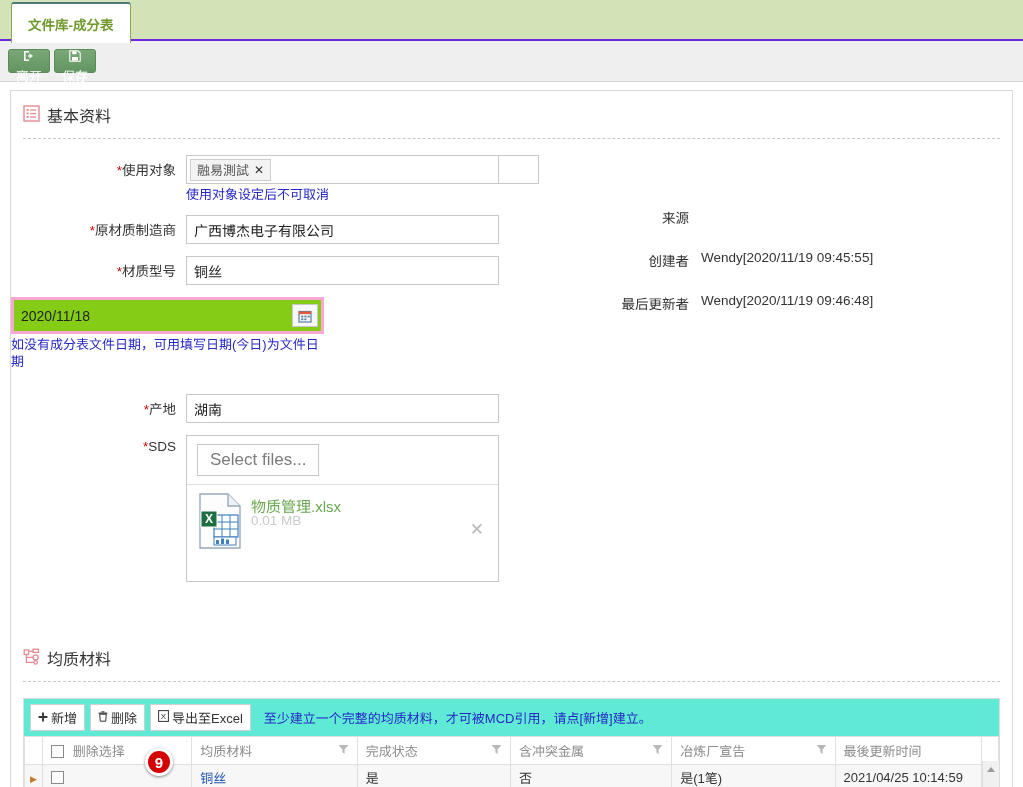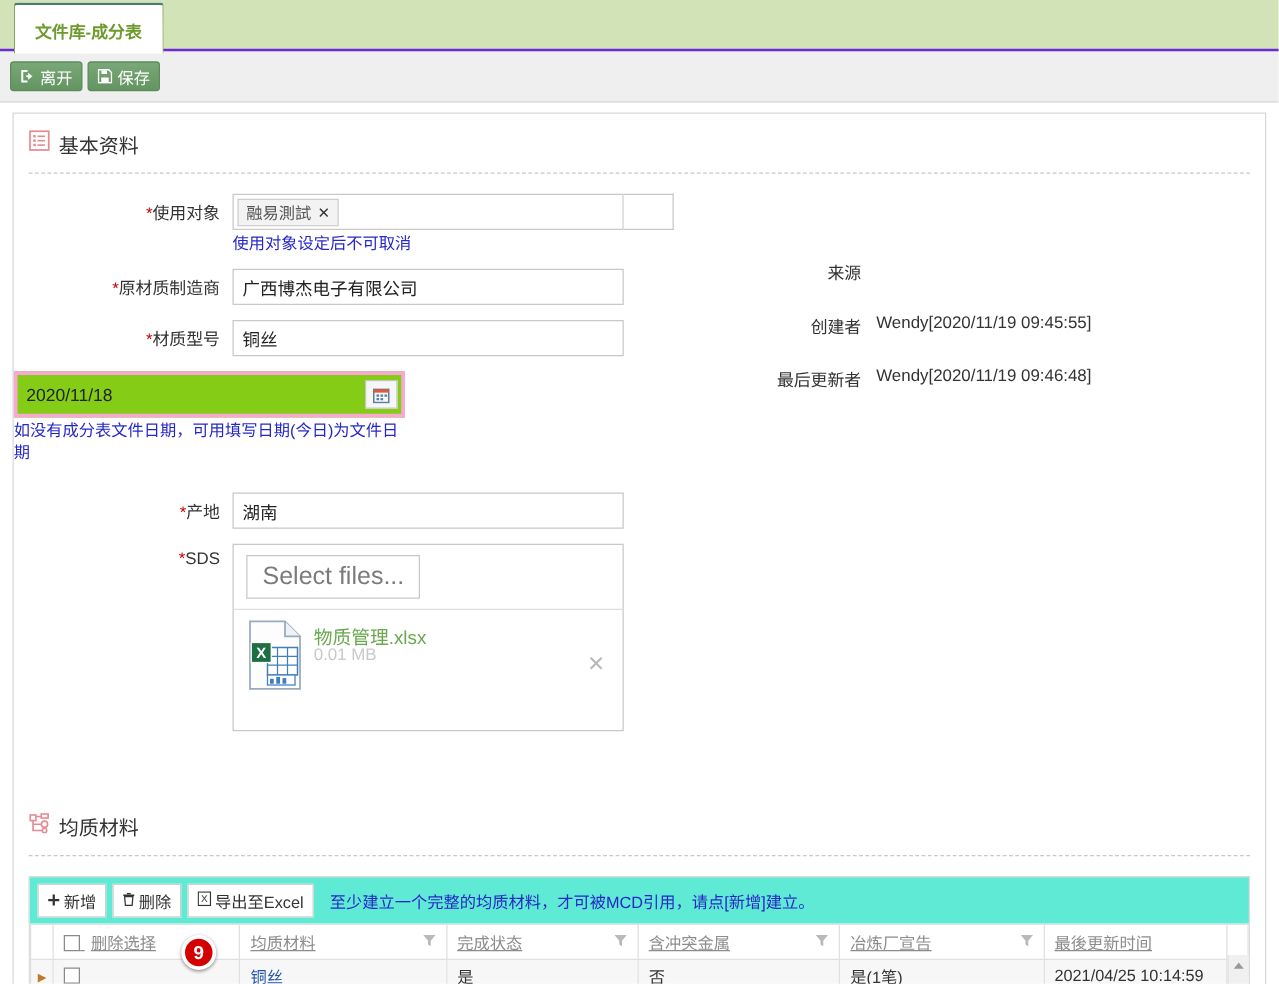--- a/index.html
+++ b/index.html
@@ -57,20 +57,21 @@
     height: 24px;
     padding: 0 7px;
     background: #6d9e6b;
     background-image: linear-gradient(#7aa878, #639461);
     border: 1px solid #5d8a5b;
     border-radius: 3px;
     color: #ffffff;
     font-size: 13px;
     cursor: pointer;
     white-space: nowrap;
+    flex-direction: column;
   }
   .cmdbtn svg { display: block; }
 
   
   .panel {
     margin: 8px 10px 0 10px;
     border: 1px solid #d9d9d9;
     background: #fff;
     height: 699px;
     overflow: hidden;
@@ -159,21 +160,21 @@
     display: flex; align-items: center; justify-content: center;
     cursor: pointer;
   }
 
   
   .uploader { width: 313px; border: 1px solid #c8c8c8; background: #fff; }
   .uploader .top { padding: 8px 10px; border-bottom: 1px solid #dedede; }
   .selbtn {
     display: inline-block; padding: 5px 12px;
     border: 1px solid #c8c8c8; background: #fff;
-    font-size: 20px; color: #7b7b7b; cursor: pointer;
+    font-size: 17px; color: #7b7b7b; cursor: pointer;
   }
   .filerow { display: flex; align-items: flex-start; padding: 8px 10px 0 10px; height: 96px; position: relative; }
   .filemeta { padding-left: 8px; padding-top: 2px; }
   .fname { color: #6aa84f; font-size: 15px; }
   .fsize { color: #c9c9c9; font-size: 13.5px; margin-top: -3px; }
   .fdel { position: absolute; right: 14px; top: 34px; color: #b9b9b9; font-size: 17px; cursor: pointer; }
 
   
   .metacol { position: absolute; left: 520px; top: 16px; width: 470px; }
   .metarow { display: flex; align-items: flex-start; margin-bottom: 23px; }
@@ -202,21 +203,20 @@
   table.grid th {
     background: #fff;
     border: 1px solid #e0e0e0;
     font-weight: normal;
     color: #8d8d8d;
     font-size: 13px;
     text-align: left;
     padding: 4px 8px;
     height: 25px;
     white-space: nowrap;
-    text-decoration: underline;
   }
   table.grid th .thin { display: flex; align-items: center; justify-content: space-between; }
   table.grid td {
     border: 1px solid #e0e0e0;
     padding: 3px 8px;
     height: 24px;
     font-size: 13px;
     color: #333;
     white-space: nowrap;
     overflow: hidden;

